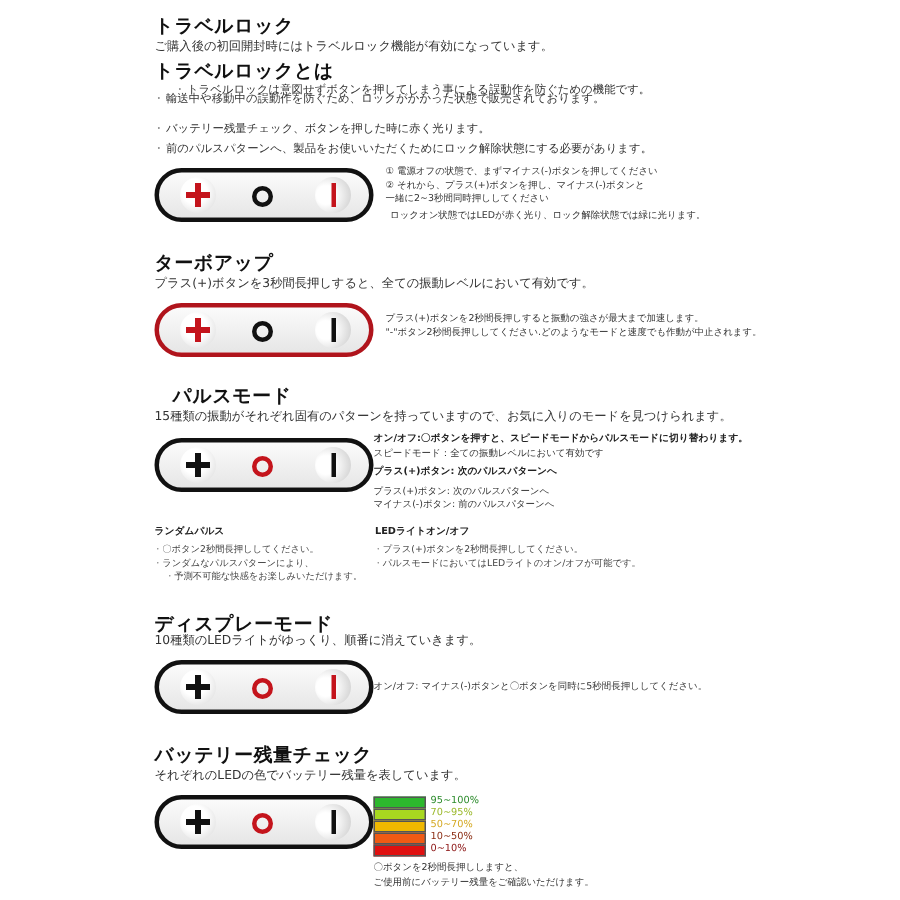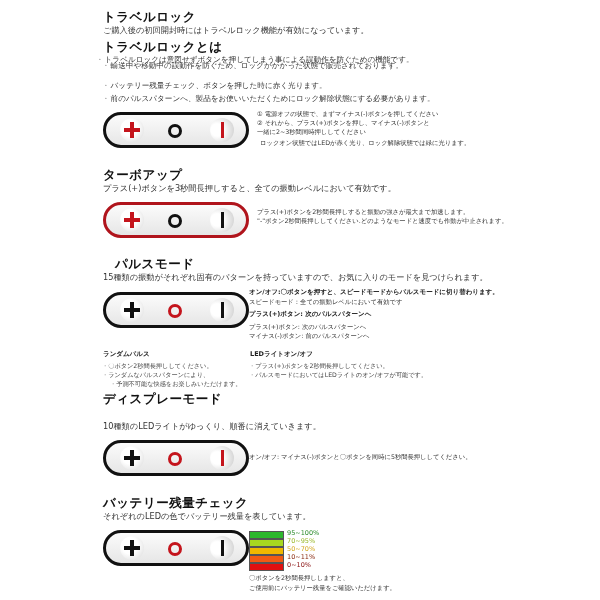--- a/index.html
+++ b/index.html
@@ -29,21 +29,21 @@
 
   .swatch { position: absolute; width: 33px; height: 6px; border: 1px solid #555; }
   .slabel { position: absolute; font-size: 6.5px; }
 </style>
 </head>
 <body>
 
 <div class="abs h1" style="left:103px;top:9px;">トラベルロック</div>
 <div class="abs p" style="left:103px;top:25px;">ご購入後の初回開封時にはトラベルロック機能が有効になっています。</div>
 <div class="abs h1" style="left:103px;top:39px;">トラベルロックとは</div>
-<div class="abs bul" style="left:96px;top:55px;">トラベルロックは意図せずボタンを押してしまう事による誤動作を防ぐための機能です。</div>
+<div class="abs bul" style="left:116px;top:55px;">トラベルロックは意図せずボタンを押してしまう事による誤動作を防ぐための機能です。</div>
 <div class="abs bul" style="left:102px;top:61px;">輸送中や移動中の誤動作を防ぐため、ロックがかかった状態で販売されております。</div>
 <div class="abs bul" style="left:102px;top:81px;">バッテリー残量チェック、ボタンを押した時に赤く光ります。</div>
 <div class="abs bul" style="left:102px;top:94px;">前のパルスパターンへ、製品をお使いいただくためにロック解除状態にする必要があります。</div>
 
 <div class="panel" style="left:103px;top:112px;">
   <div class="btn plus">
       <div class="plus-glyph" style="background:#c4141c;"></div>
     </div>
   <div class="ring" style="border-color:#111;"></div>
   <div class="btn minus">
@@ -88,21 +88,21 @@
 
 <div class="abs sb" style="left:103px;top:350px;">ランダムパルス</div>
 <div class="abs sbul" style="left:102px;top:362px;">〇ボタン2秒間長押ししてください。</div>
 <div class="abs sbul" style="left:102px;top:371px;">ランダムなパルスパターンにより、</div>
 <div class="abs sbul" style="left:110px;top:380px;">予測不可能な快感をお楽しみいただけます。</div>
 
 <div class="abs sb" style="left:250px;top:350px;">LEDライトオン/オフ</div>
 <div class="abs sbul" style="left:249px;top:362px;">プラス(+)ボタンを2秒間長押ししてください。</div>
 <div class="abs sbul" style="left:249px;top:371px;">パルスモードにおいてはLEDライトのオン/オフが可能です。</div>
 
-<div class="abs h1" style="left:103px;top:391px;">ディスプレーモード</div>
+<div class="abs h1" style="left:103px;top:408px;">ディスプレーモード</div>
 <div class="abs p" style="left:103px;top:421px;">10種類のLEDライトがゆっくり、順番に消えていきます。</div>
 <div class="panel" style="left:103px;top:440px;">
   <div class="btn plus">
       <div class="plus-glyph" style="background:#111;"></div>
     </div>
   <div class="ring" style="border-color:#c4141c;"></div>
   <div class="btn minus">
       <div class="minus-glyph" style="background:#c4141c;"></div>
     </div>
 </div>
@@ -121,18 +121,18 @@
 </div>
 
 <div>
   <div class="swatch" style="left:249px;top:531px;background:#2db82d;"></div>
   <div class="slabel" style="left:287px;top:529px;color:#2a8a2a;">95~100%</div>
   <div class="swatch" style="left:249px;top:539px;background:#a8d820;"></div>
   <div class="slabel" style="left:287px;top:537px;color:#9ab82a;">70~95%</div>
   <div class="swatch" style="left:249px;top:547px;background:#f0b800;"></div>
   <div class="slabel" style="left:287px;top:545px;color:#d4a820;">50~70%</div>
   <div class="swatch" style="left:249px;top:555px;background:#f05a14;"></div>
-  <div class="slabel" style="left:287px;top:553px;color:#8a2a10;">10~11%</div>
+  <div class="slabel" style="left:287px;top:553px;color:#8a2a10;">10~50%</div>
   <div class="swatch" style="left:249px;top:563px;background:#e01010;"></div>
   <div class="slabel" style="left:287px;top:561px;color:#8a1010;">0~10%</div>
 </div>
 <div class="abs s" style="left:249px;top:574px;">〇ボタンを2秒間長押ししますと、</div>
 <div class="abs s" style="left:249px;top:584px;">ご使用前にバッテリー残量をご確認いただけます。</div>
 
 </body></html>

